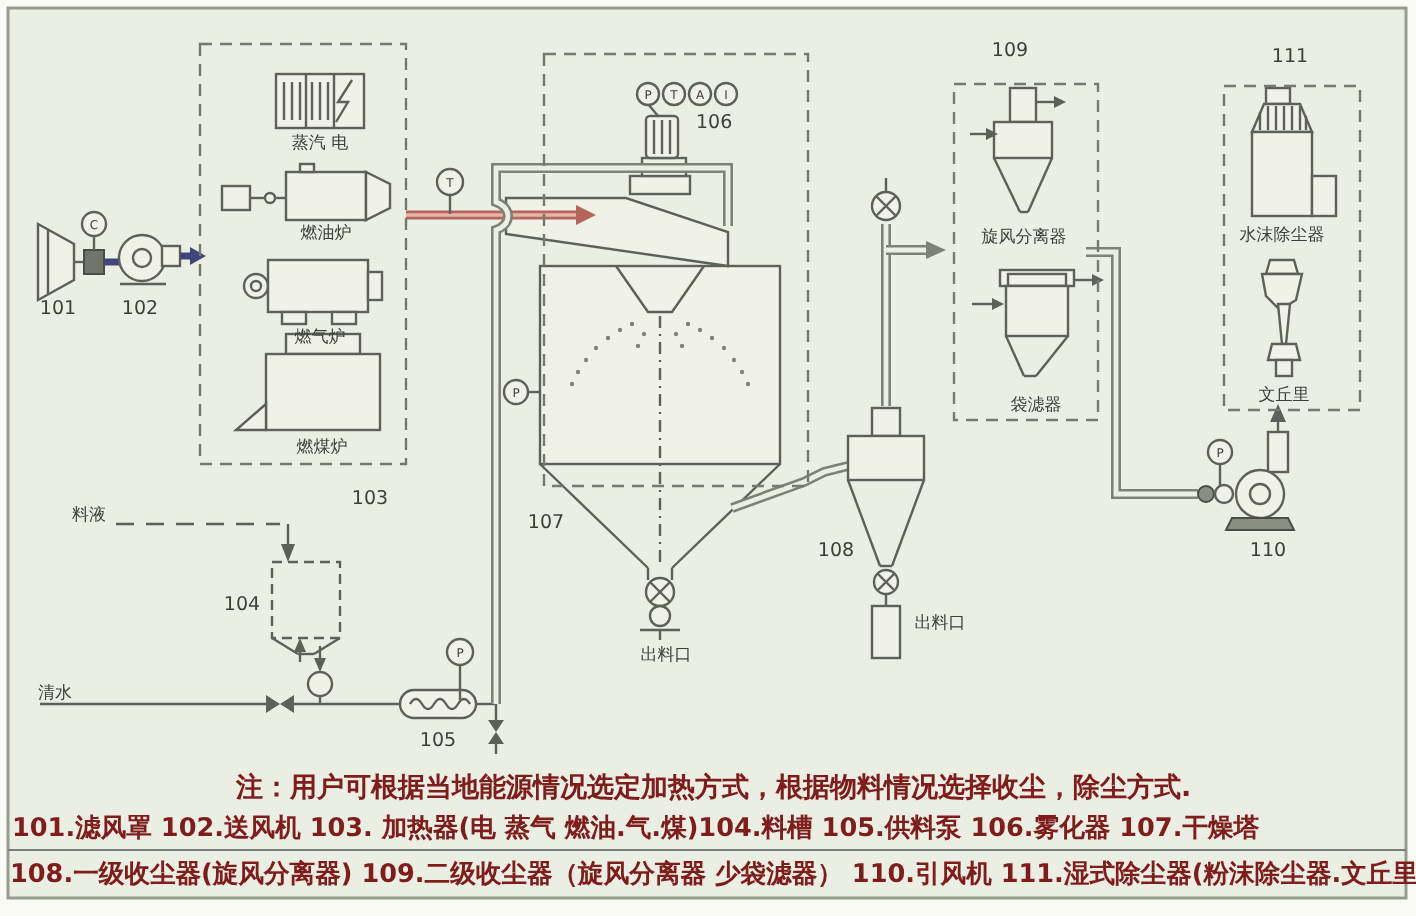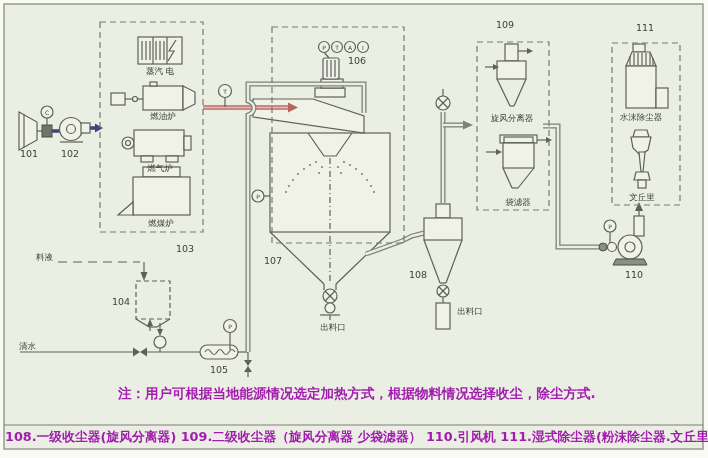--- a/index.html
+++ b/index.html
@@ -7,21 +7,21 @@
          font-family:"DejaVu Sans","Liberation Sans",sans-serif;}
   svg{position:absolute;left:0;top:0;}
   .st{stroke:#5c615a;fill:none;stroke-width:1.2;}
   .eq{stroke:#5c615a;fill:#f0f2e8;stroke-width:1.2;}
   .dash{stroke:#757a70;fill:none;stroke-width:1.2;stroke-dasharray:6 4;}
   .ductO{stroke:#7d8277;fill:none;stroke-width:5;}
   .ductI{stroke:#ebeee3;fill:none;stroke-width:2.4;}
   .num{font-size:9.5px;fill:#3c403a;}
   .lbl{font-size:8.5px;fill:#3c403a;}
   .ins{font-size:6px;fill:#3c403a;}
-  .legend{position:absolute;color:#a21caf;font-weight:bold;white-space:nowrap;}
+  .legend{position:absolute;color:#7f1d1d;font-weight:bold;white-space:nowrap;}
   #note{left:118px;top:385px;font-size:13.5px;}
   #lg1{left:6px;top:406px;font-size:12.8px;}
   #lg2{left:5px;top:429px;font-size:12.8px;}
 </style>
 </head>
 <body>
 
 <div id="stage">
 <svg width="708" height="458" viewBox="0 0 708 458">
 
@@ -322,14 +322,15 @@
   <text x="642" y="200" class="lbl" text-anchor="middle">文丘里</text>
   <text x="36" y="260" class="lbl">料液</text>
   <text x="19" y="349" class="lbl">清水</text>
   <text x="333" y="330" class="lbl" text-anchor="middle">出料口</text>
   <text x="470" y="314" class="lbl" text-anchor="middle">出料口</text>
 
   <line x1="4" y1="425" x2="703" y2="425" stroke="#7a7f75" stroke-width="1"></line>
 </svg>
 
 <div id="note" class="legend">注：用户可根据当地能源情况选定加热方式，根据物料情况选择收尘，除尘方式.</div>
+<div id="lg1" class="legend">101.滤风罩 102.送风机 103. 加热器(电 蒸气 燃油.气.煤)104.料槽 105.供料泵 106.雾化器 107.干燥塔</div>
 <div id="lg2" class="legend">108.一级收尘器(旋风分离器) 109.二级收尘器（旋风分离器 少袋滤器） 110.引风机 111.湿式除尘器(粉沫除尘器.文丘里)</div>
 </div>
 
 </body></html>

